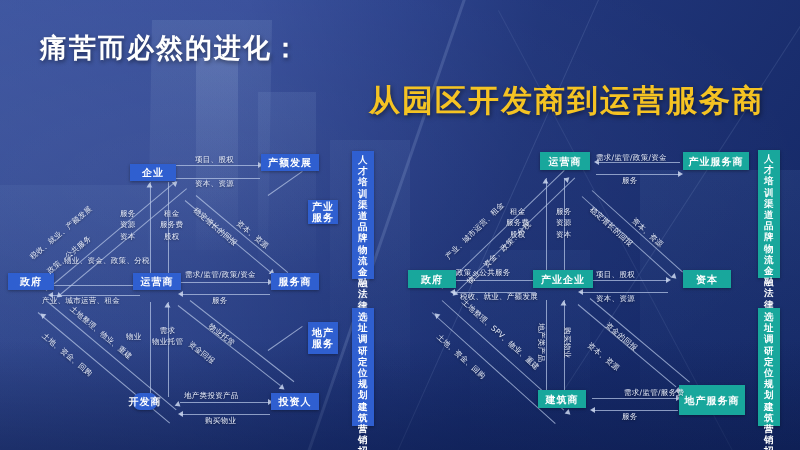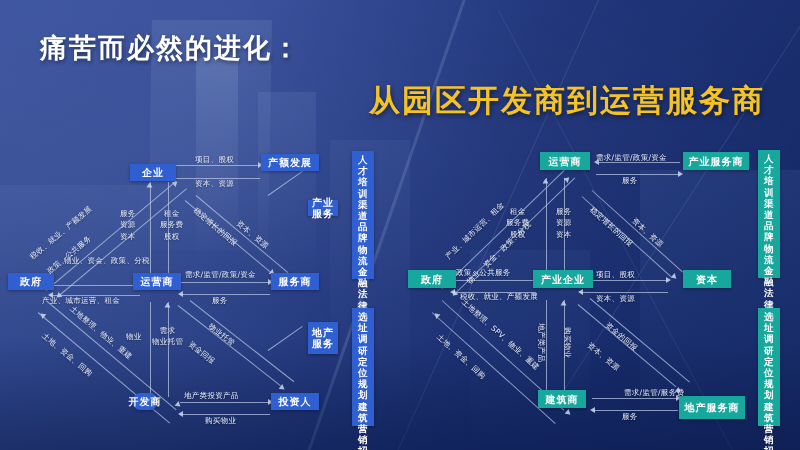--- a/index.html
+++ b/index.html
@@ -198,21 +198,21 @@
     <div class="node blue" style="left:271px;top:133px;width:48px;height:17px;">
       <span>服务商</span>
     </div>
     <div class="node blue" style="left:133px;top:253px;width:24px;height:17px;border-radius:7px;">
       <span>开发商</span>
     </div>
     <div class="node blue" style="left:271px;top:253px;width:48px;height:17px;">
       <span>投资人</span>
     </div>
 
-    <div class="node blue" style="left:308px;top:60px;width:30px;height:16px;flex-direction:column;text-align:center;">
+    <div class="node blue" style="left:308px;top:60px;width:30px;height:24px;flex-direction:column;text-align:center;">
       <span>产业</span>
       <span>服务</span>
     </div>
     <div class="node blue" style="left:308px;top:182px;width:30px;height:32px;flex-direction:column;">
       <span>地产</span>
       <span>服务</span>
     </div>
 
     <div class="listbox blue" style="left:352px;top:11px;width:22px;height:128px;">
         <span>人才</span>
@@ -333,21 +333,21 @@
     </div>
     <div class="node teal" style="left:133px;top:130px;width:60px;height:18px;">
       <span>产业企业</span>
     </div>
     <div class="node teal" style="left:283px;top:130px;width:48px;height:18px;">
       <span>资本</span>
     </div>
     <div class="node teal" style="left:138px;top:250px;width:48px;height:18px;">
       <span>建筑商</span>
     </div>
-    <div class="node teal" style="left:279px;top:256px;width:66px;height:23px;">
+    <div class="node teal" style="left:279px;top:245px;width:66px;height:30px;">
       <span>地产服务商</span>
     </div>
 
     <div class="listbox teal" style="left:358px;top:10px;width:22px;height:128px;">
         <span>人才</span>
         <span>培训</span>
         <span>渠道</span>
         <span>品牌</span>
         <span>物流</span>
         <span>金融</span>

